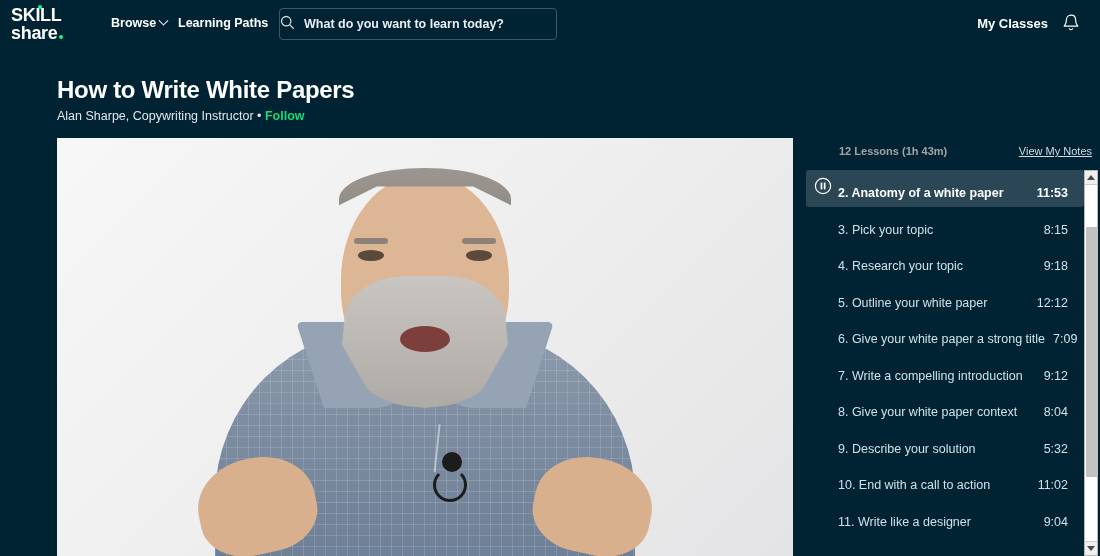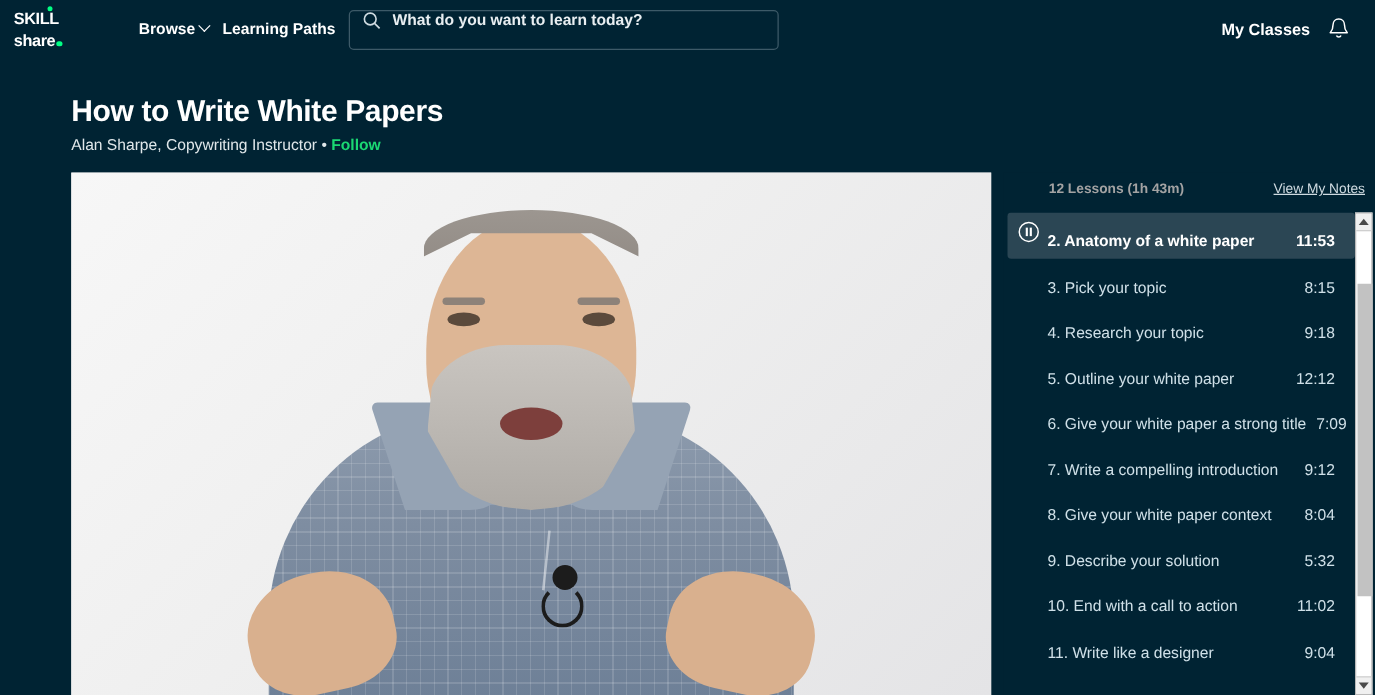--- a/index.html
+++ b/index.html
@@ -15,21 +15,21 @@
   .header {
     position: absolute; top: 0; left: 0;
     width: 1100px; height: 48px;
     background: #002333;
     display: flex; align-items: center;
   }
   .logo {
     position: absolute; left: 11px; top: 6px;
     width: 80px; height: 38px;
     color: #fff; font-weight: bold;
-    font-size: 13px; line-height: 18px;
+    font-size: 18px; line-height: 18px;
     letter-spacing: -0.3px;
   }
   .logo .l1, .logo .l2 { display: block; position: relative; }
   .logo .dot-i {
     position: absolute; width: 4px; height: 4px; border-radius: 50%;
     background: #00ff84; left: 27px; top: -1px;
   }
   .logo .dot-end {
     display: inline-block; width: 4.5px; height: 4.5px; border-radius: 50%;
     background: #00ff84; margin-left: 1px; vertical-align: baseline;
@@ -40,23 +40,23 @@
     display: flex; align-items: center; gap: 4px; cursor: pointer;
   }
   .chev { width: 7px; height: 7px; border-right: 1.6px solid #fff; border-bottom: 1.6px solid #fff;
           transform: rotate(45deg) translate(-2px,-2px); }
   .nav-paths {
     position: absolute; left: 178px; top: 16px;
     color: #fff; font-size: 12.5px; font-weight: bold; cursor: pointer;
   }
   .searchbox {
     position: absolute; left: 279px; top: 8px;
-    width: 344px; height: 32px;
+    width: 278px; height: 32px;
     border: 1px solid #3d5a68; border-radius: 4px;
-    display: flex; align-items: flex-start; padding-left: 10px; gap: 9px;
+    display: flex; align-items: center; padding-left: 0; gap: 9px;
     background: transparent;
   }
   .searchbox svg { flex: 0 0 auto; }
   .search-input {
     border: none; background: transparent; outline: none;
     color: #e8eef1; font-size: 12.5px; font-weight: bold;
     font-family: "Liberation Sans", sans-serif; width: 250px;
   }
   .search-input::placeholder { color: #e8eef1; opacity: 1; font-weight: bold; }
   .my-classes {

